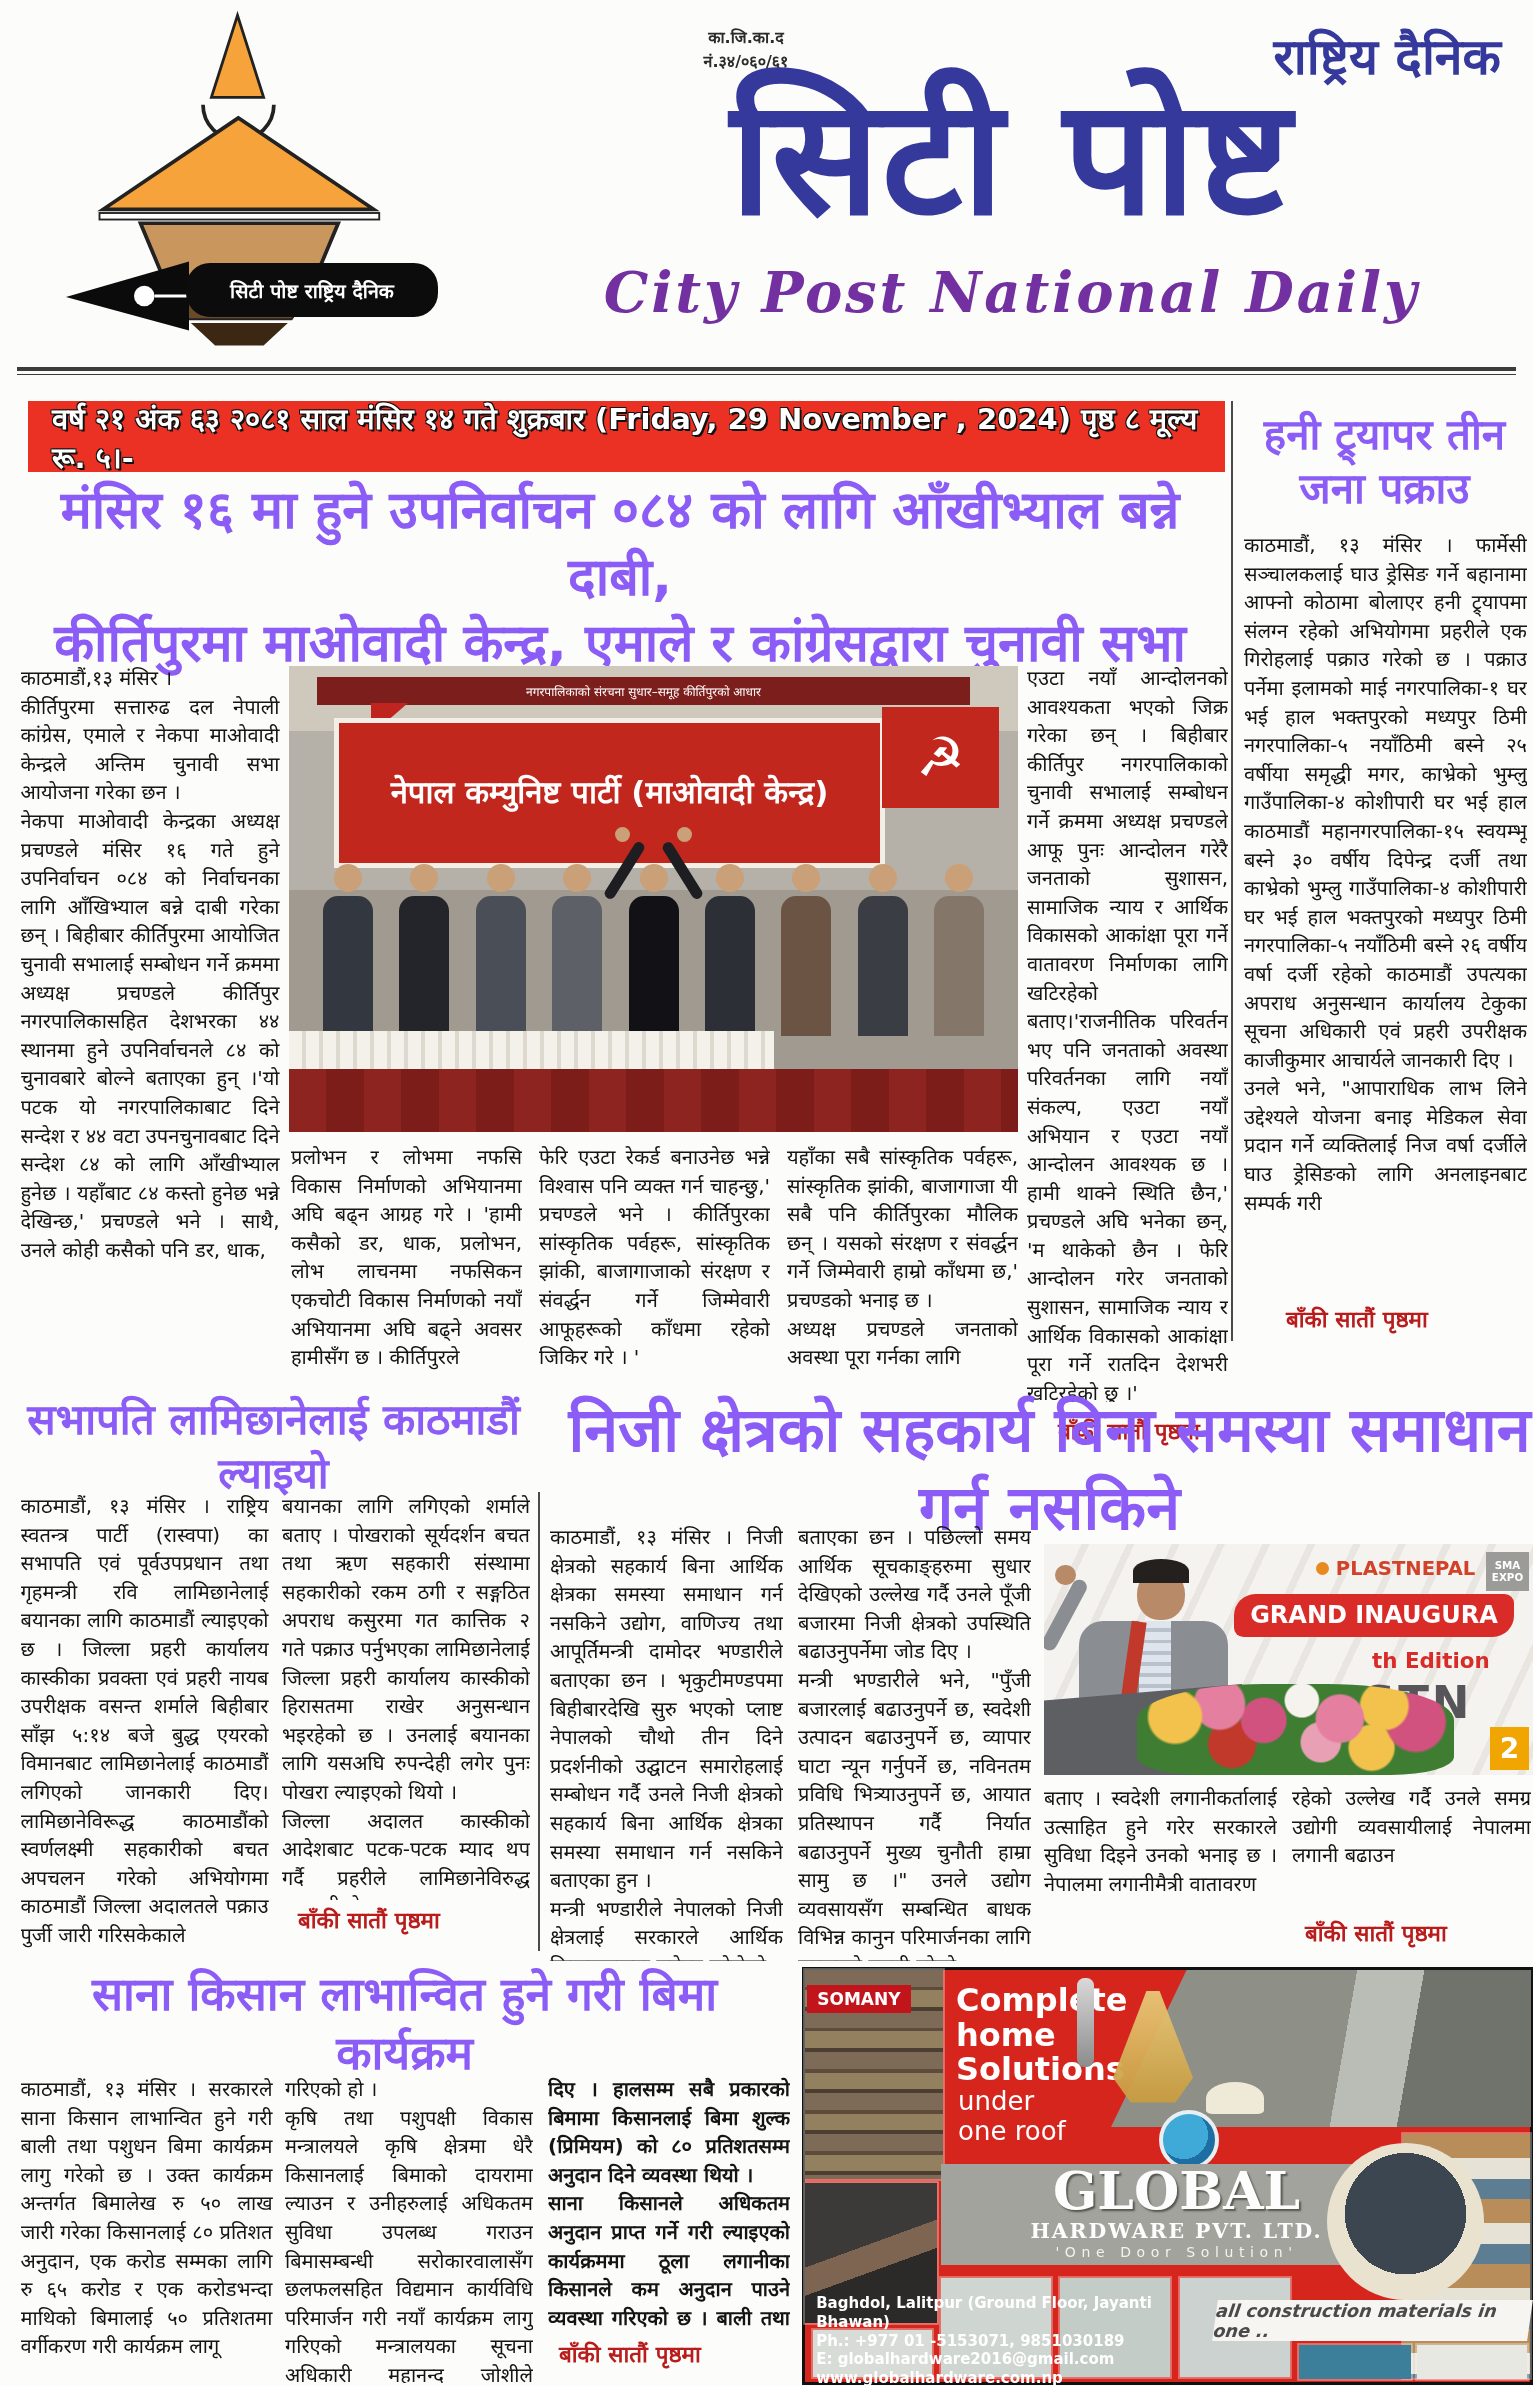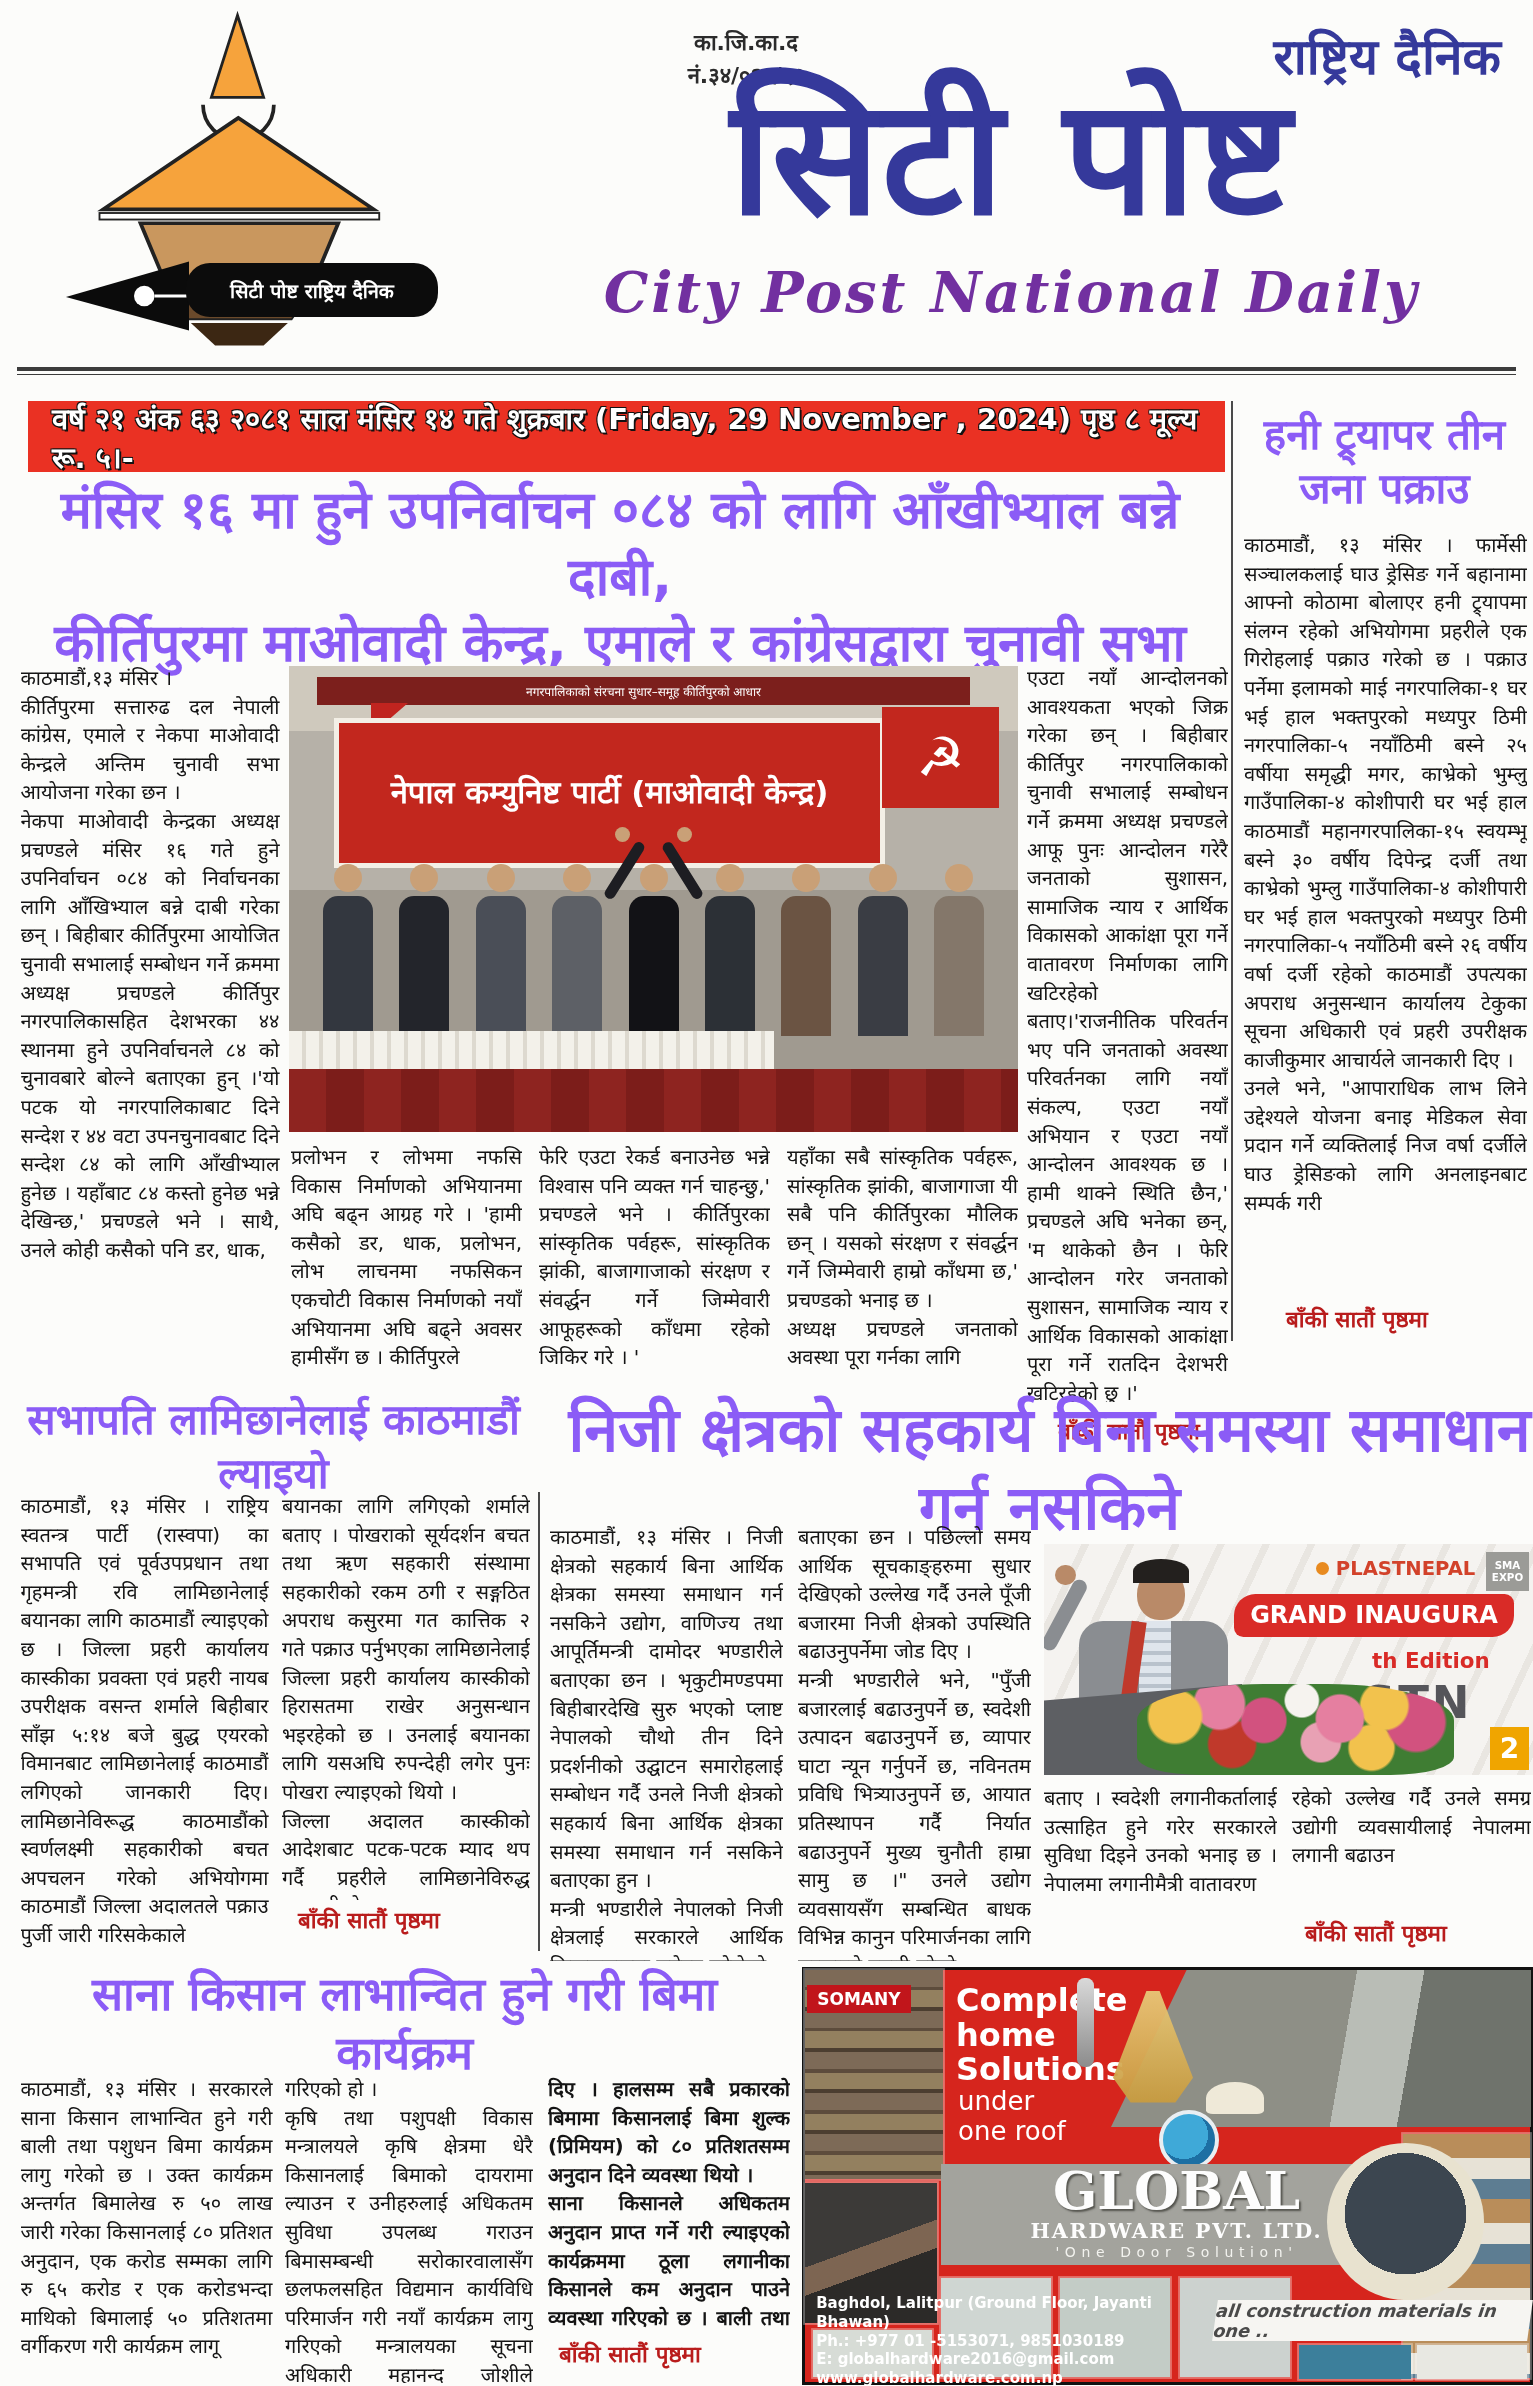--- a/index.html
+++ b/index.html
@@ -5,21 +5,21 @@
   html,body{margin:0;padding:0;background:#e8e8e4;}
   #page{position:relative;width:1534px;height:2387px;margin:0 auto;background:#fcfcfa;
         font-family:"DejaVu Sans","Liberation Sans",sans-serif;color:#161616;overflow:hidden;}
   .abs{position:absolute;}
   
   .np-blue{color:#35399b;}
   .title-np{font-size:160px;font-weight:bold;line-height:1;letter-spacing:1.9px;}
   .tagline-np{font-size:50px;font-weight:bold;}
   .subtitle-en{font-size:56px;font-weight:bold;font-style:italic;color:#7230a0;
                font-family:"DejaVu Serif","Liberation Serif",serif;letter-spacing:2.8px;}
-  .regtext{font-size:22px;font-weight:bold;color:#2b2b2b;text-align:center;line-height:1.5;}
+  .regtext{font-size:16px;font-weight:bold;color:#2b2b2b;text-align:center;line-height:1.5;}
   .pen-band{background:#0c0c0c;border-radius:24px;color:#fff;font-size:19.6px;font-weight:bold;
             display:flex;align-items:center;justify-content:center;}
   .mast-rule{border-top:4.7px solid #3c3c3c;border-bottom:1.9px solid #3c3c3c;height:2.8px;}
   
   .datebar{background:#ea3123;display:flex;align-items:center;padding-left:24px;}
   .datebar span{color:#fff;font-size:29px;font-weight:bold;
                 text-shadow:1.9px 1.9px 0 #111,-0.9px -0.9px 0 #111,0.9px -0.9px 0 #111,-0.9px 0.9px 0 #111;}
   
   .headline{font-weight:bold;color:#8b5cf6;text-align:center;line-height:1.28;}
   .col{position:absolute;text-align:justify;font-size:20px;line-height:1.43;

